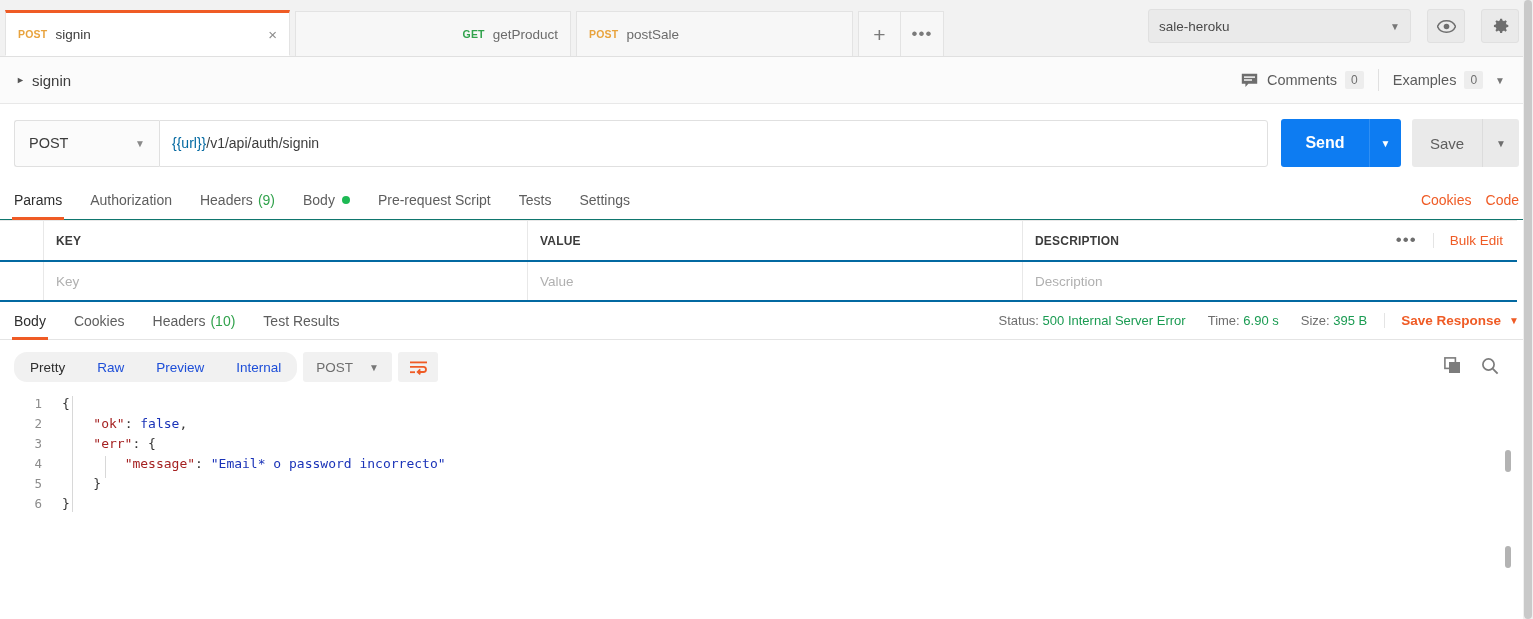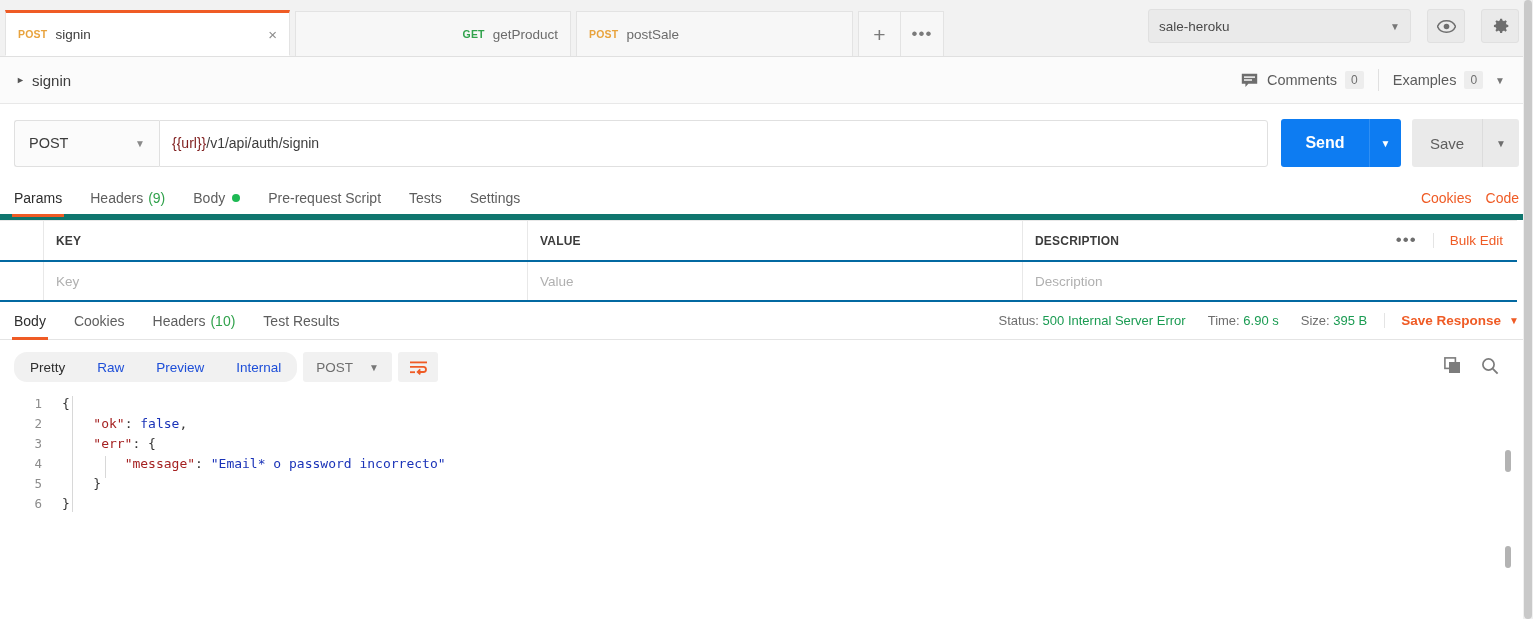--- a/index.html
+++ b/index.html
@@ -221,21 +221,21 @@
     background: #ffffff;
     display: flex;
     align-items: center;
     padding: 0 12px;
     box-sizing: border-box;
     font-size: 14px;
     color: #3c3c3c;
     border-radius: 0 3px 3px 0;
     cursor: text;
   }
-  .url-var { color: #7f1d1d; }
+  .url-var { color: #0369a1; }
   .send-wrap {
     display: flex;
     margin-left: 13px;
     border-radius: 3px;
     overflow: hidden;
   }
   .send-btn {
     background: #0d7cf2;
     color: #ffffff;
     font-weight: bold;
@@ -287,21 +287,21 @@
     font-size: 10px;
     border-left: 1px solid #dcdcdc;
     cursor: pointer;
   }
 
   
   .reqtabs {
     display: flex;
     align-items: center;
     height: 39px;
-    border-bottom: 6px solid #0f766e;
+    border-bottom: 1px solid #0f766e;
     padding: 0 14px 0 0;
     box-sizing: border-box;
     position: relative;
   }
   .rtab {
     padding: 0 14px;
     height: 39px;
     display: flex;
     align-items: center;
     font-size: 14px;
@@ -614,20 +614,23 @@
     </div>
     <div class="save-wrap">
       <div class="save-btn">Save</div>
       <div class="save-caret">▼</div>
     </div>
   </div>
 
   <div class="reqtabs">
     <div class="rtab active">
       <span>Params</span>
+    </div>
+    <div class="rtab">
+      <span>Authorization</span>
     </div>
     <div class="rtab">
       <span>Headers</span>
       <span class="cnt-green">(9)</span>
     </div>
     <div class="rtab">
       <span>Body</span>
       <span class="dot-green"></span>
     </div>
     <div class="rtab">

